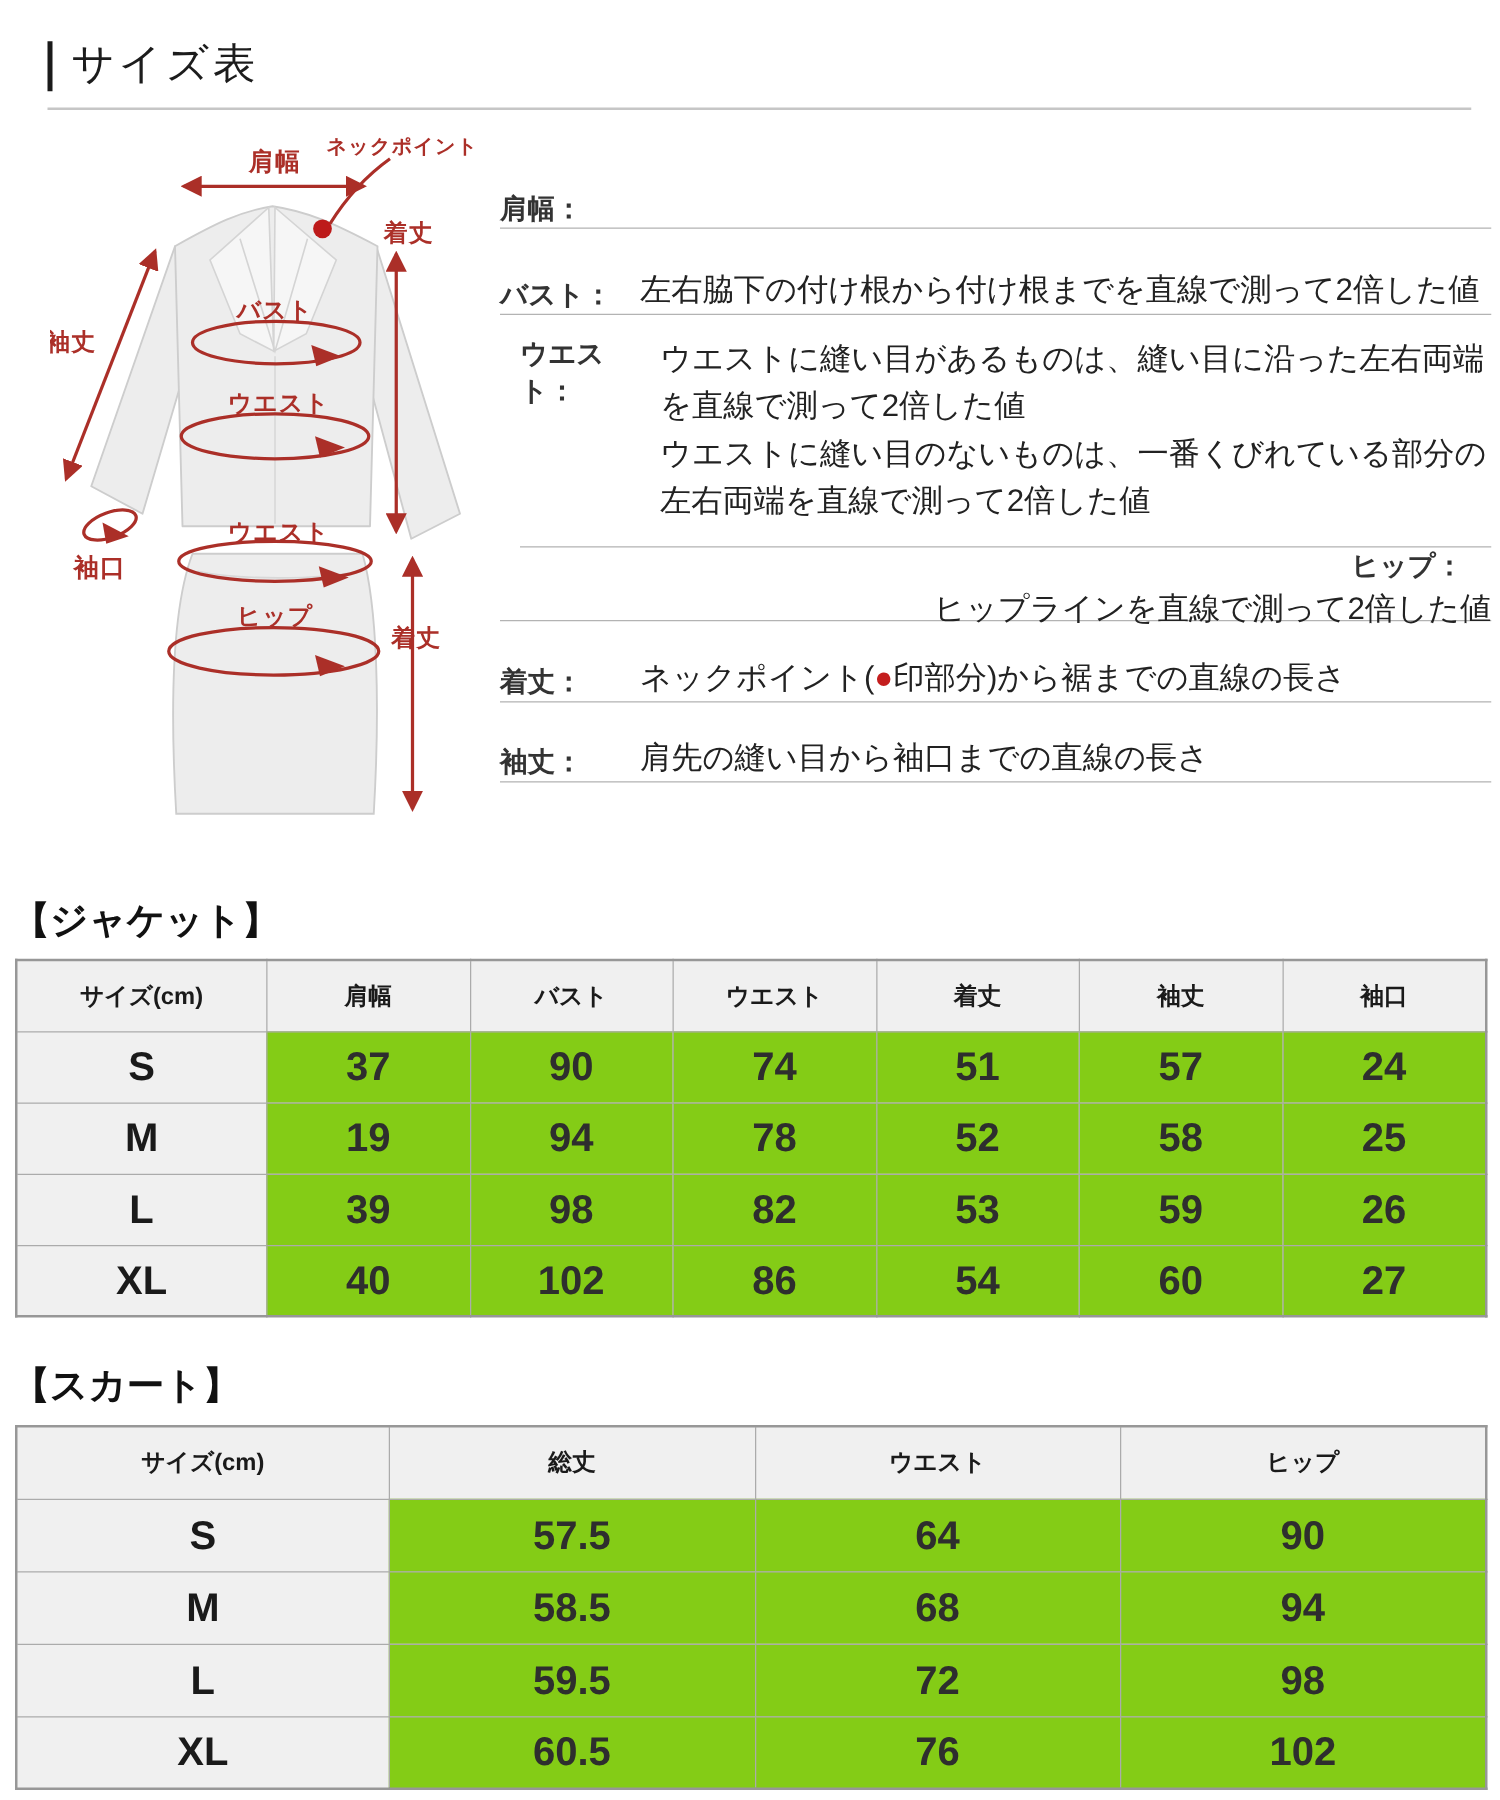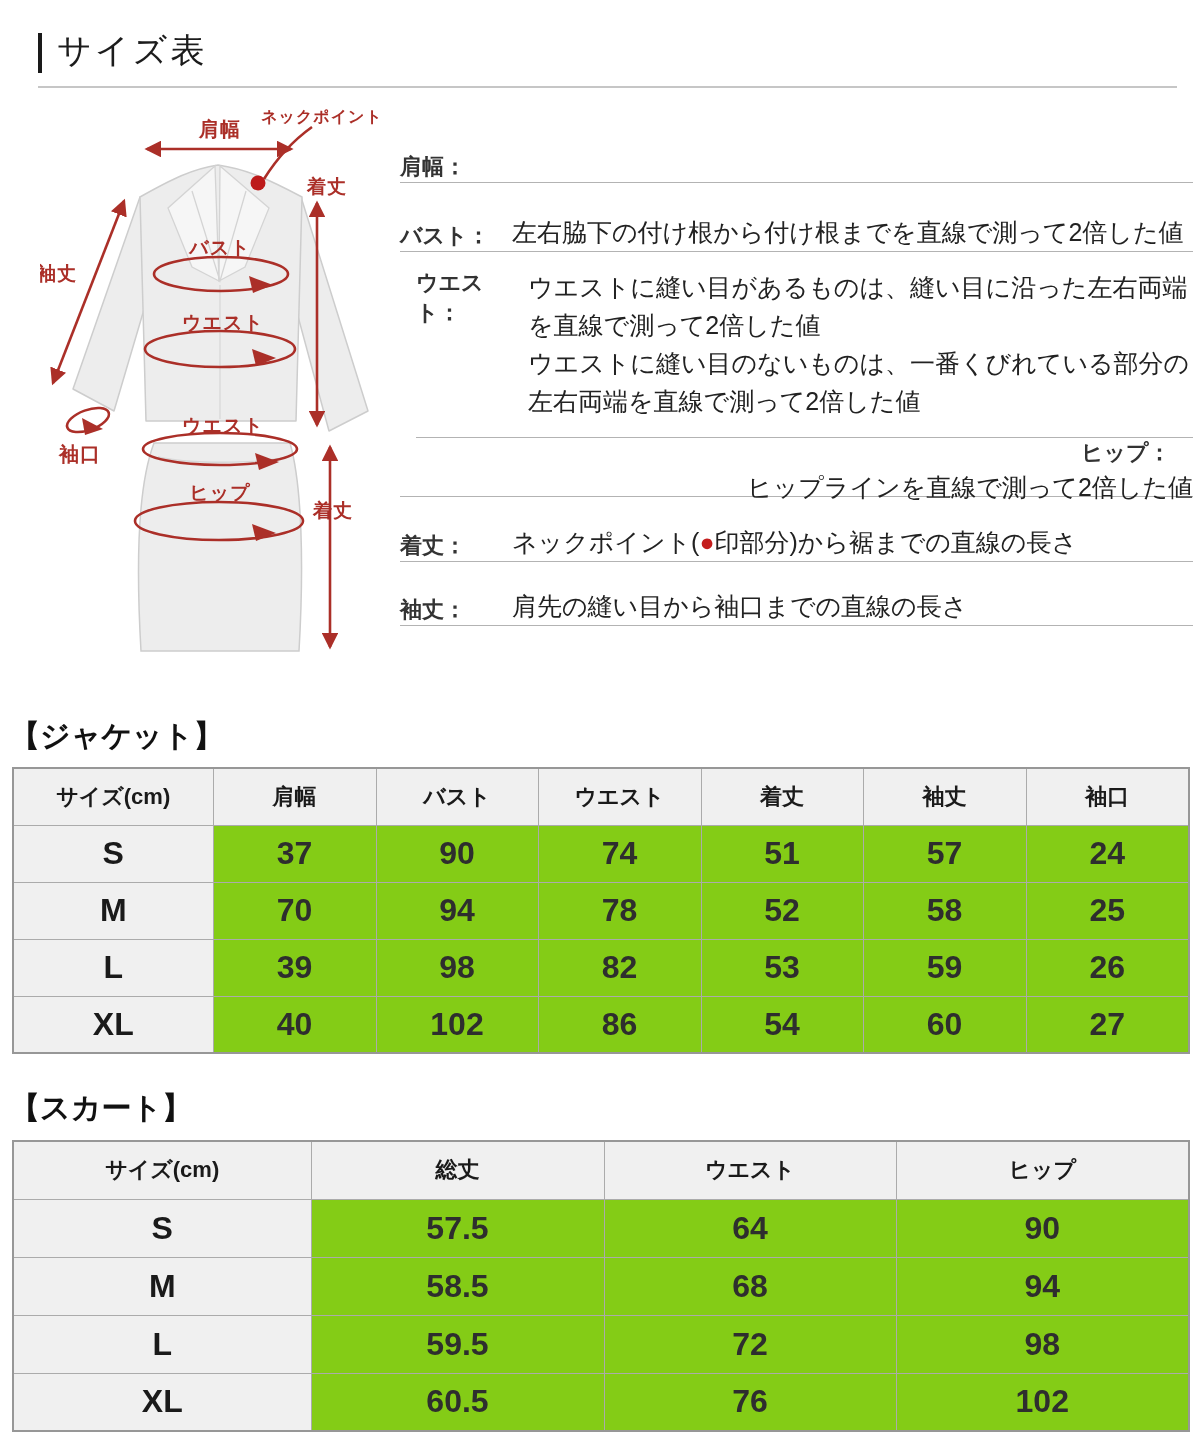--- a/index.html
+++ b/index.html
@@ -24,21 +24,21 @@
   .def-text { flex:1; font-size:25px; line-height:38px; color:#222; }
   .dot-red { color:#c41e1e; }
 
   
   .section-heading { position:absolute; left:10px; font-size:30px; font-weight:bold; color:#111; }
 
   
   table.size-table { position:absolute; left:12px; border-collapse:collapse; width:1176px;
                      table-layout:fixed; border:2px solid #979797; }
   table.size-table th, table.size-table td { border:1px solid #ababab; text-align:center; }
-  table.size-table th { background:#f0f0f0; font-size:22px; font-weight:bold; color:#1a1a1a; }
+  table.size-table th { background:#f0f0f0; font-size:19px; font-weight:bold; color:#1a1a1a; }
   table.size-table td.size-col { background:#f0f0f0; font-size:32px; font-weight:bold; color:#1a1a1a; }
   table.size-table td.val { background:#84cc16; font-size:32px; font-weight:700; color:#2e2e2e; }
   #jacket-table tr { height:57px; }
   #skirt-table tr { height:58px; }
 </style>
 </head>
 <body>
 
 <div id="canvas">
 
@@ -159,21 +159,21 @@
         <td class="size-col">S</td>
         <td class="val">37</td>
         <td class="val">90</td>
         <td class="val">74</td>
         <td class="val">51</td>
         <td class="val">57</td>
         <td class="val">24</td>
       </tr>
       <tr>
         <td class="size-col">M</td>
-        <td class="val">70</td>
+        <td class="val">19</td>
         <td class="val">94</td>
         <td class="val">78</td>
         <td class="val">52</td>
         <td class="val">58</td>
         <td class="val">25</td>
       </tr>
       <tr>
         <td class="size-col">L</td>
         <td class="val">39</td>
         <td class="val">98</td>

